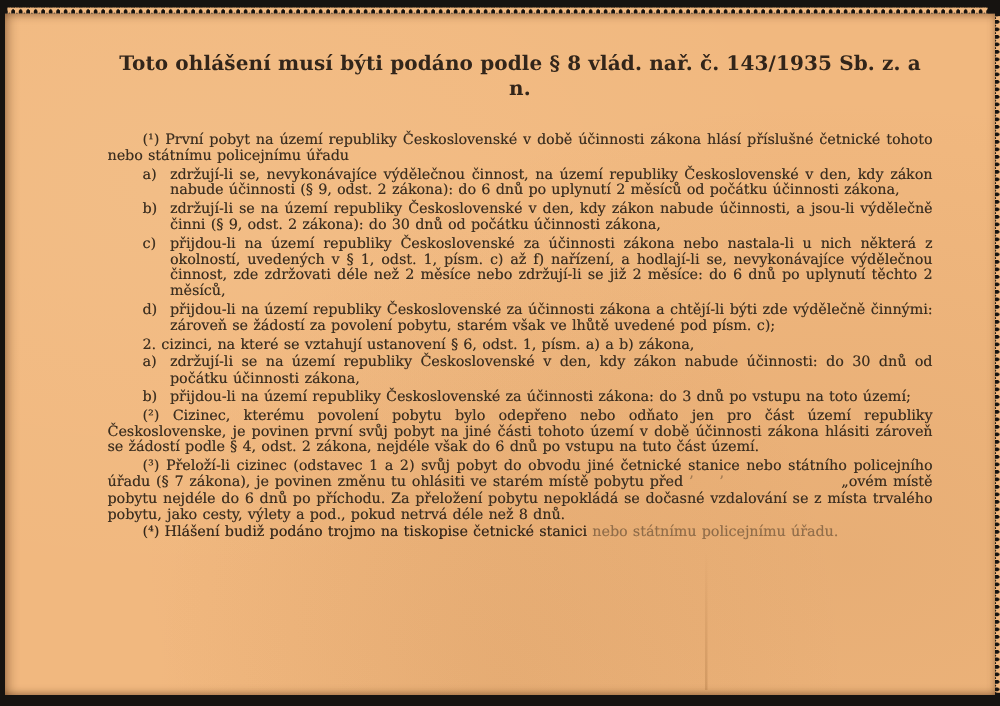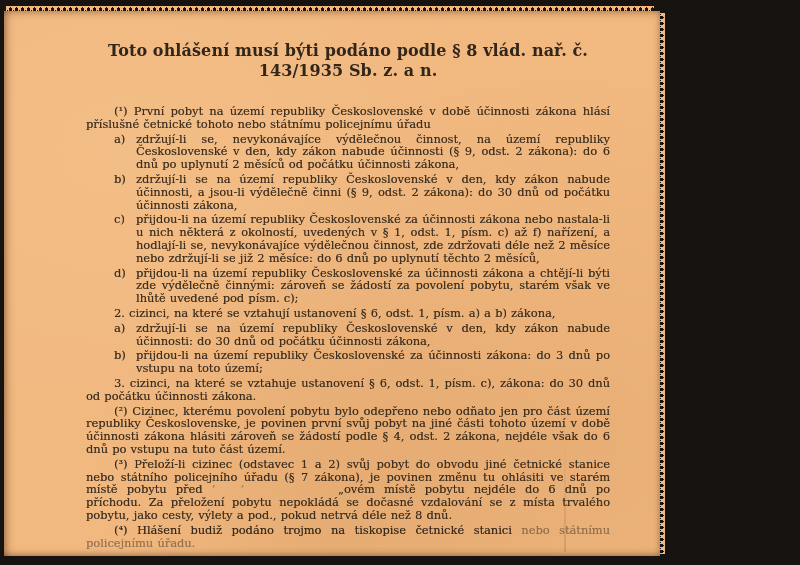--- a/index.html
+++ b/index.html
@@ -2,21 +2,21 @@
 <html lang="cs"><head>
 <meta charset="utf-8">
 <style>
   html,body{margin:0;padding:0;}
   body{
     width:800px;height:565px;position:relative;overflow:hidden;
     background:#161310;
     font-family:"DejaVu Serif", serif;
   }
   .paper{
-    position:absolute;left:4px;top:11px;width:656px;height:545px;
+    position:absolute;left:4px;top:11px;width:792px;height:545px;
     background:
       radial-gradient(ellipse at 18% 25%, rgba(255,236,200,0.10), transparent 55%),
       radial-gradient(ellipse at 85% 80%, rgba(146,84,30,0.10), transparent 60%),
       radial-gradient(ellipse at 50% 100%, rgba(146,84,30,0.08), transparent 50%),
       #f1b87f;
     box-shadow:
       inset 7px 0 9px -5px rgba(70,35,8,.45),
       inset -4px 0 7px -4px rgba(70,35,8,.30),
       inset 0 6px 8px -5px rgba(70,35,8,.35),
       inset 0 -5px 7px -4px rgba(70,35,8,.40);
@@ -95,21 +95,20 @@
 
       <div class="item">
         <span class="marker">a)</span>
         <span class="itext">zdržují-li se na území republiky Československé v den, kdy zákon nabude účinnosti: do 30 dnů od počátku účinnosti zákona,</span>
       </div>
       <div class="item">
         <span class="marker">b)</span>
         <span class="itext">přijdou-li na území republiky Československé za účinnosti zákona: do 3 dnů po vstupu na toto území;</span>
       </div>
 
-      <p class="para">3. cizinci, na které se vztahuje ustanovení § 6, odst. 1, písm. c), zákona: do 30 dnů od počátku účinnosti zákona.</p>
 
       <p class="para">(²) Cizinec, kterému povolení pobytu bylo odepřeno nebo odňato jen pro část území republiky Československe, je povinen první svůj pobyt na jiné části tohoto území v době účinnosti zákona hlásiti zároveň se žádostí podle § 4, odst. 2 zákona, nejdéle však do 6 dnů po vstupu na tuto část území.</p>
 
       <p class="para"><span>(³) Přeloží-li cizinec (odstavec 1 a 2) svůj pobyt do obvodu jiné četnické stanice nebo státního policejního úřadu (§ 7 zákona), je povinen změnu tu ohlásiti ve starém místě pobytu před </span><span class="marks">’ ’</span><span class="print-gap"></span><span>„ovém místě pobytu nejdéle do 6 dnů po příchodu. Za přeložení pobytu nepokládá se dočasné vzdalování se z místa trvalého pobytu, jako cesty, výlety a pod., pokud netrvá déle než 8 dnů.</span></p>
 
       <p class="para fn4"><span class="strong">(⁴) Hlášení budiž podáno trojmo na tiskopise četnické stanici</span><span class="faint"> nebo státnímu policejnímu úřadu.</span></p>
     </div>
   </div>
 
   <div class="crease"></div>

